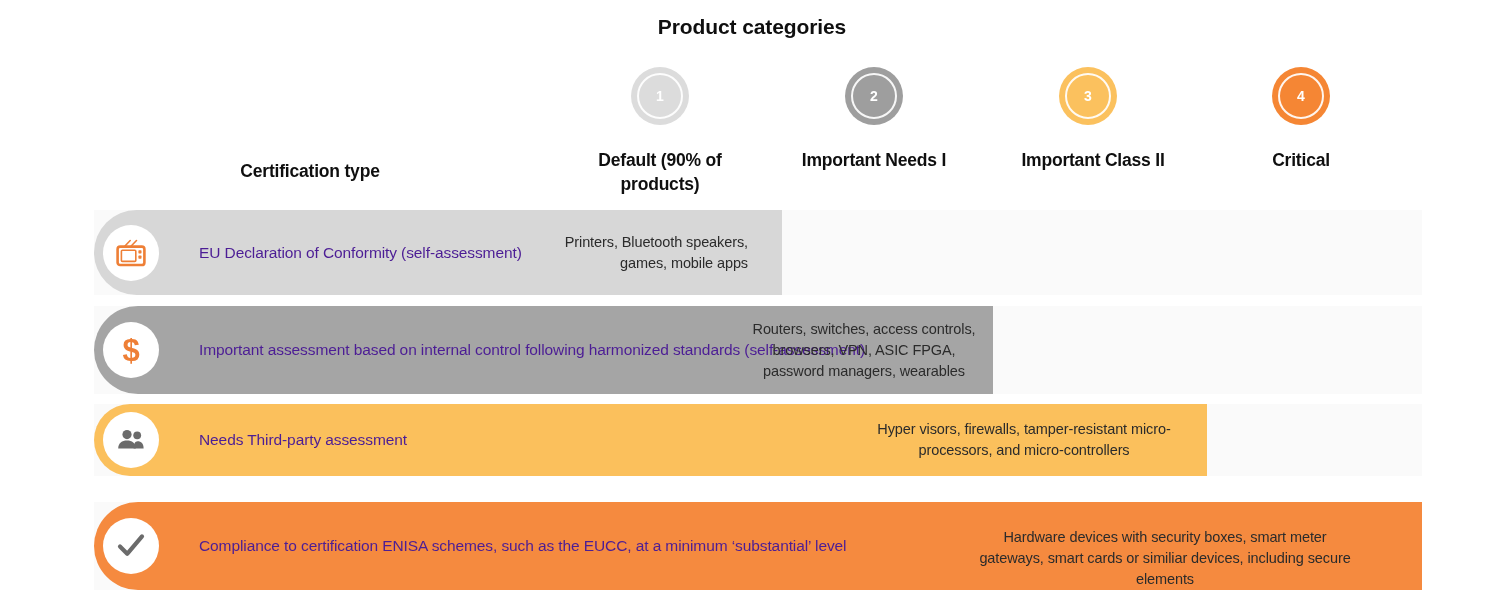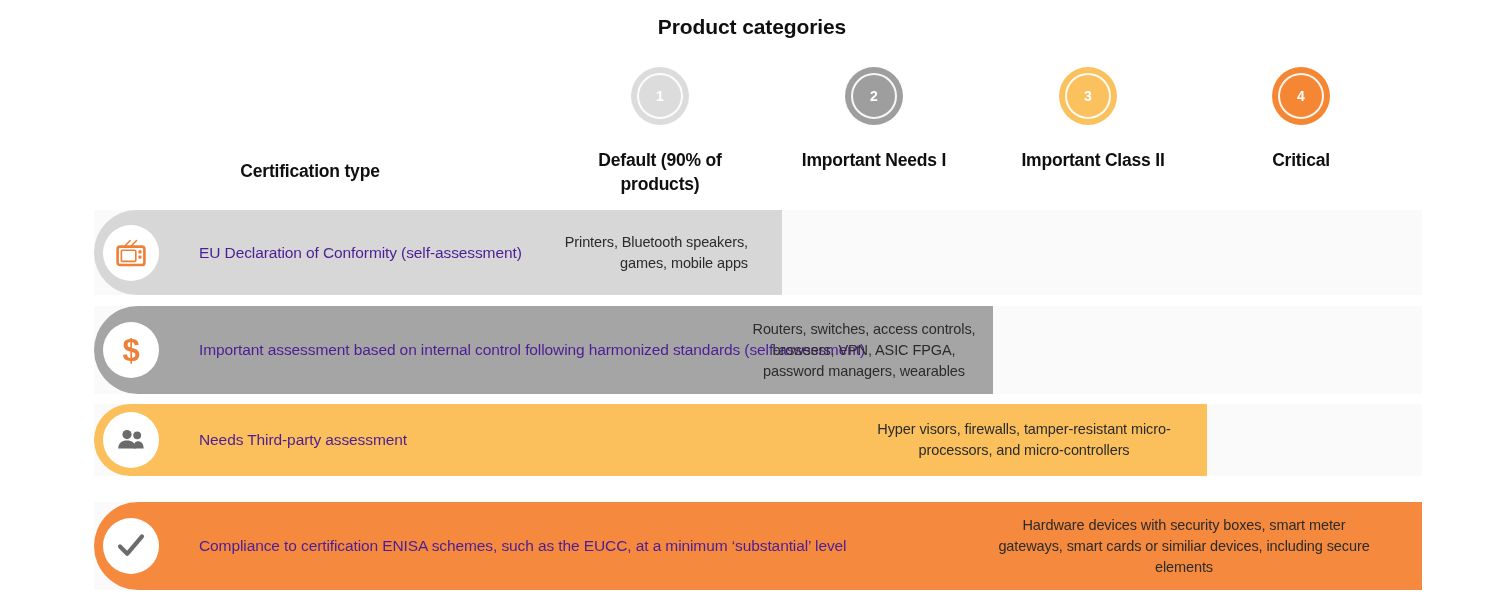--- a/index.html
+++ b/index.html
@@ -213,16 +213,16 @@
   </div>
 
   <div class="row-track" style="top:502px; height:88px;">
     <div class="row-bar" style="width:1328px; background:#f58a3f; border-radius:45px 0 0 45px;"></div>
     <div class="icon-badge">
       <svg width="28" height="26" viewBox="0 0 28 26" aria-hidden="true">
         <path d="M3 13.6 L10.2 20.8 L25 3.4" stroke="#6b6b6b" stroke-width="4.2" fill="none" stroke-linecap="round" stroke-linejoin="round"></path>
       </svg>
     </div>
     <div class="row-label" style="max-width:900px;">Compliance to certification ENISA schemes, such as the EUCC, at a minimum ‘substantial’ level</div>
-    <div class="cell-text" style="left:901px; width:378px;">Hardware devices with security boxes, smart meter gateways, smart cards or similiar devices, including secure elements</div>
+    <div class="cell-text" style="left:882px; width:378px;margin-top:12px;">Hardware devices with security boxes, smart meter gateways, smart cards or similiar devices, including secure elements</div>
   </div>
 
 </div>
 
 </body></html>

